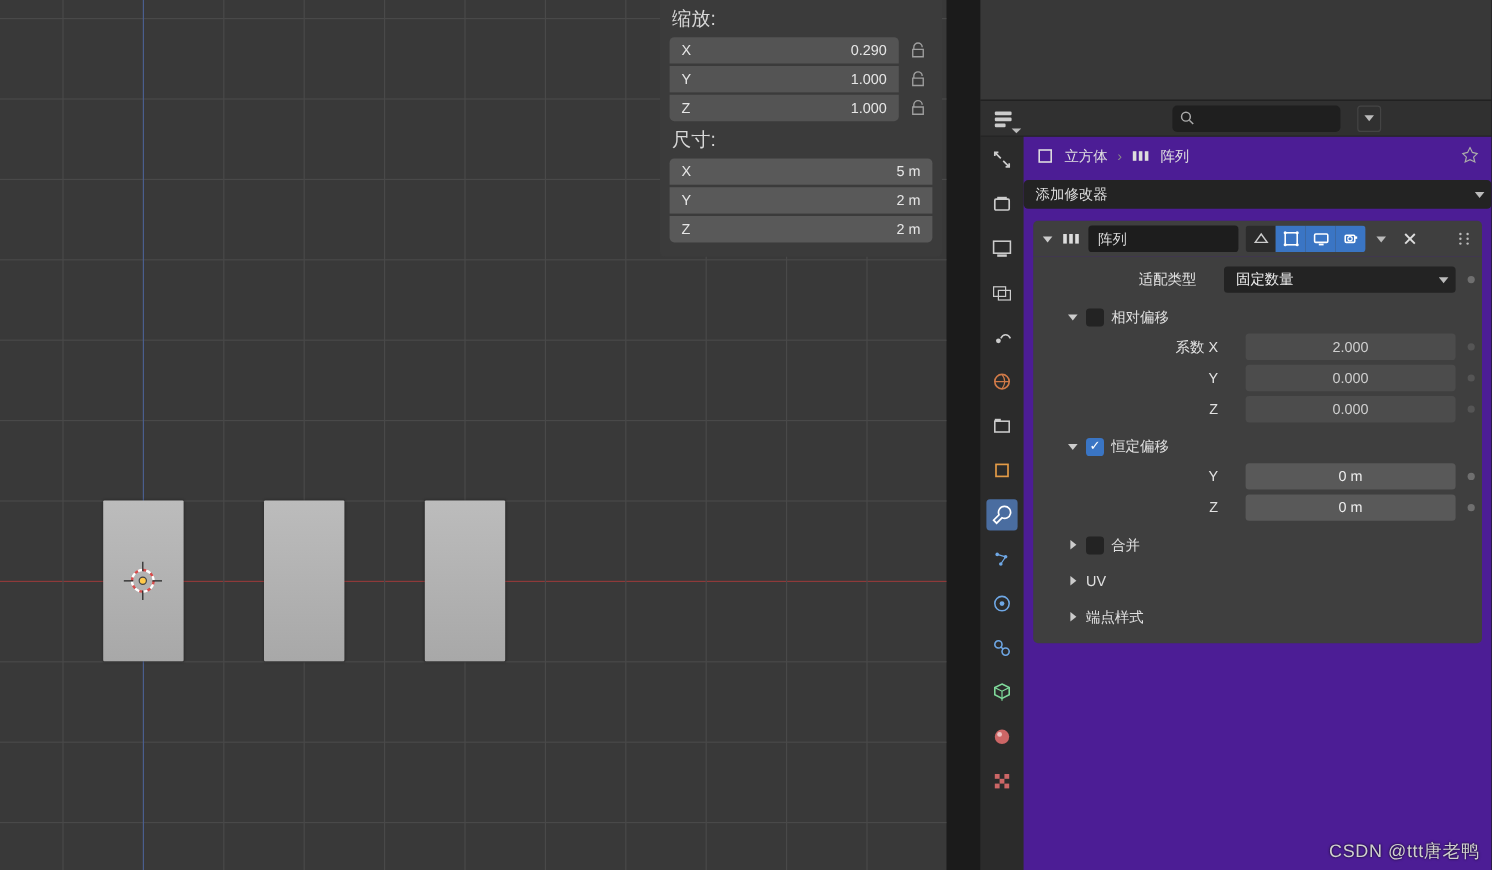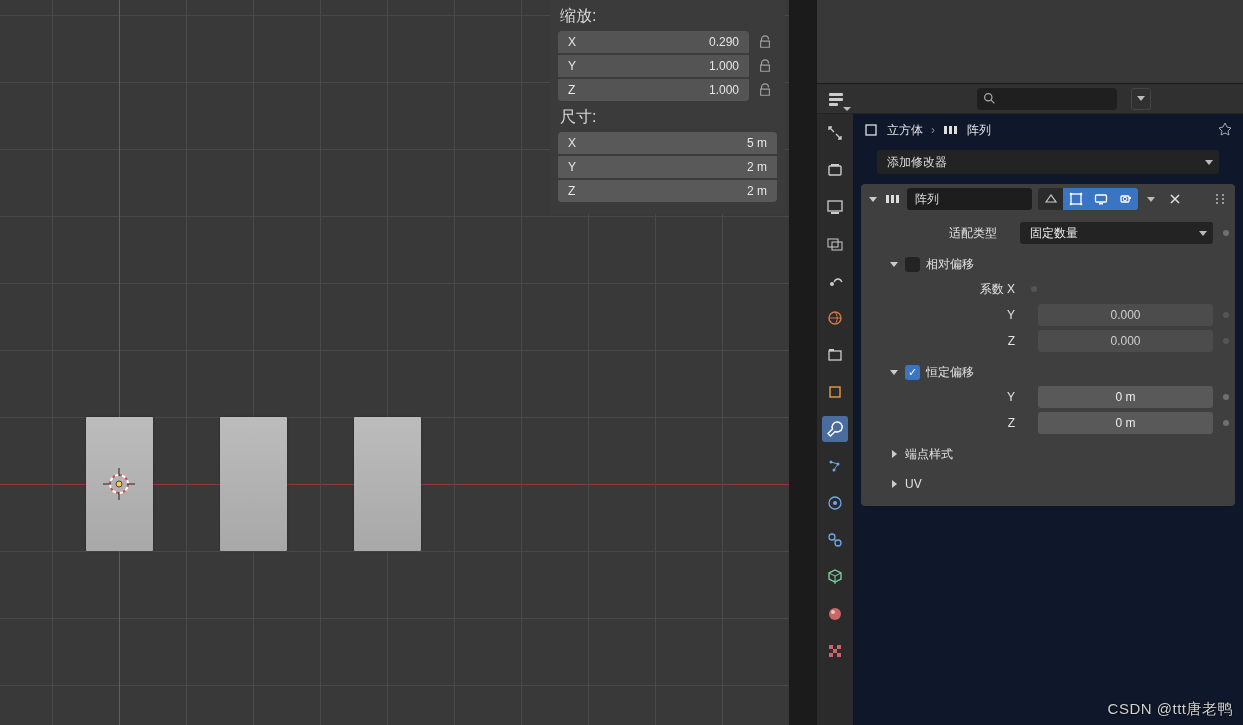--- a/index.html
+++ b/index.html
@@ -56,27 +56,27 @@
   .search-field{flex:0 0 140px;height:22px;background:#1f1f1f;border-radius:4px;display:flex;align-items:center;padding:0 6px;color:#888;margin-left:120px;}
   .search-field svg{width:13px;height:13px;margin-right:6px;}
   .hdr-drop{width:20px;height:22px;border:1px solid #444;border-radius:3px;display:flex;align-items:center;justify-content:center;margin-left:6px;}
 
   .props-body{flex:1;display:flex;}
   .tab-strip{width:36px;background:#2b2b2b;display:flex;flex-direction:column;align-items:center;padding-top:6px;gap:11px;}
   .tab-strip .tab{width:26px;height:26px;border-radius:3px;display:flex;align-items:center;justify-content:center;color:#b5b5b5;}
   .tab.active{background:#4a6da0;}
   .tab svg{width:18px;height:18px;}
 
-  .props-content{flex:1;display:flex;flex-direction:column;background:#0f172a;}
+  .props-content{flex:1;display:flex;flex-direction:column;background:#4c1d95;}
 
   .breadcrumb{display:flex;align-items:center;height:32px;gap:8px;padding:0 10px;color:#e0e0e0;}
   .breadcrumb .chev{color:#888;}
   .pin{margin-left:auto;color:#aaa;}
 
-  .add-mod{margin:4px 24px;height:24px;background:#232323;border-radius:4px;display:flex;align-items:center;padding:0 10px;color:#ddd;position:relative;}
+  .add-mod{margin:4px 0;height:24px;background:#232323;border-radius:4px;display:flex;align-items:center;padding:0 10px;color:#ddd;position:relative;}
   .add-mod .caret-r{position:absolute;right:6px;}
 
   .mod-header{margin:6px 8px 0 8px;height:30px;background:#3f3f3f;display:flex;align-items:center;gap:4px;padding:0 4px;border-radius:4px 4px 0 0;}
   .mod-header .disclose{width:16px;height:16px;display:flex;align-items:center;justify-content:center;color:#ccc;}
   .mod-name{flex:0 0 125px;height:22px;background:#1d1d1d;border-radius:3px;display:flex;align-items:center;padding:0 8px;margin:0 2px;}
   .mod-toggle-group{display:flex;height:22px;border-radius:3px;overflow:hidden;}
   .mod-toggle{width:25px;height:22px;display:flex;align-items:center;justify-content:center;background:#2b2b2b;}
   .mod-toggle.active{background:var(--blue-sel);}
   .mod-dropdown{width:18px;height:22px;display:flex;align-items:center;justify-content:center;}
   .mod-close{width:22px;height:22px;display:flex;align-items:center;justify-content:center;color:#ccc;}
@@ -445,20 +445,23 @@
           <div class="sub-header">
             <span class="tri">
                 <div class="tri-d"></div>
               </span>
             <div class="checkbox"></div>
             <span>相对偏移</span>
           </div>
           <div class="sub-rows">
             <div class="prop-row">
               <div class="prop-label">系数 X</div>
+              <div class="prop-field dim">
+                  <span>2.000</span>
+                </div>
               <div class="anim-dot dim"></div>
             </div>
             <div class="prop-row">
               <div class="prop-label">Y</div>
               <div class="prop-field dim">
                   <span>0.000</span>
                 </div>
               <div class="anim-dot dim"></div>
             </div>
             <div class="prop-row">
@@ -495,30 +498,39 @@
               <div class="anim-dot"></div>
             </div>
           </div>
         </div>
 
         <div class="sub-section">
           <div class="sub-header">
             <span class="tri">
                 <div class="tri-r"></div>
               </span>
-            <span>端点样式</span>
+            <div class="checkbox"></div>
+            <span>合并</span>
           </div>
         </div>
         <div class="sub-section">
           <div class="sub-header">
             <span class="tri">
                 <div class="tri-r"></div>
               </span>
             <span>UV</span>
           </div>
         </div>
+        <div class="sub-section">
+          <div class="sub-header">
+            <span class="tri">
+                <div class="tri-r"></div>
+              </span>
+            <span>端点样式</span>
+          </div>
+        </div>
 
       </div>
     </div>
   </div>
 </div>
 
 <div class="watermark">CSDN @ttt唐老鸭</div>
 
 </body></html>

